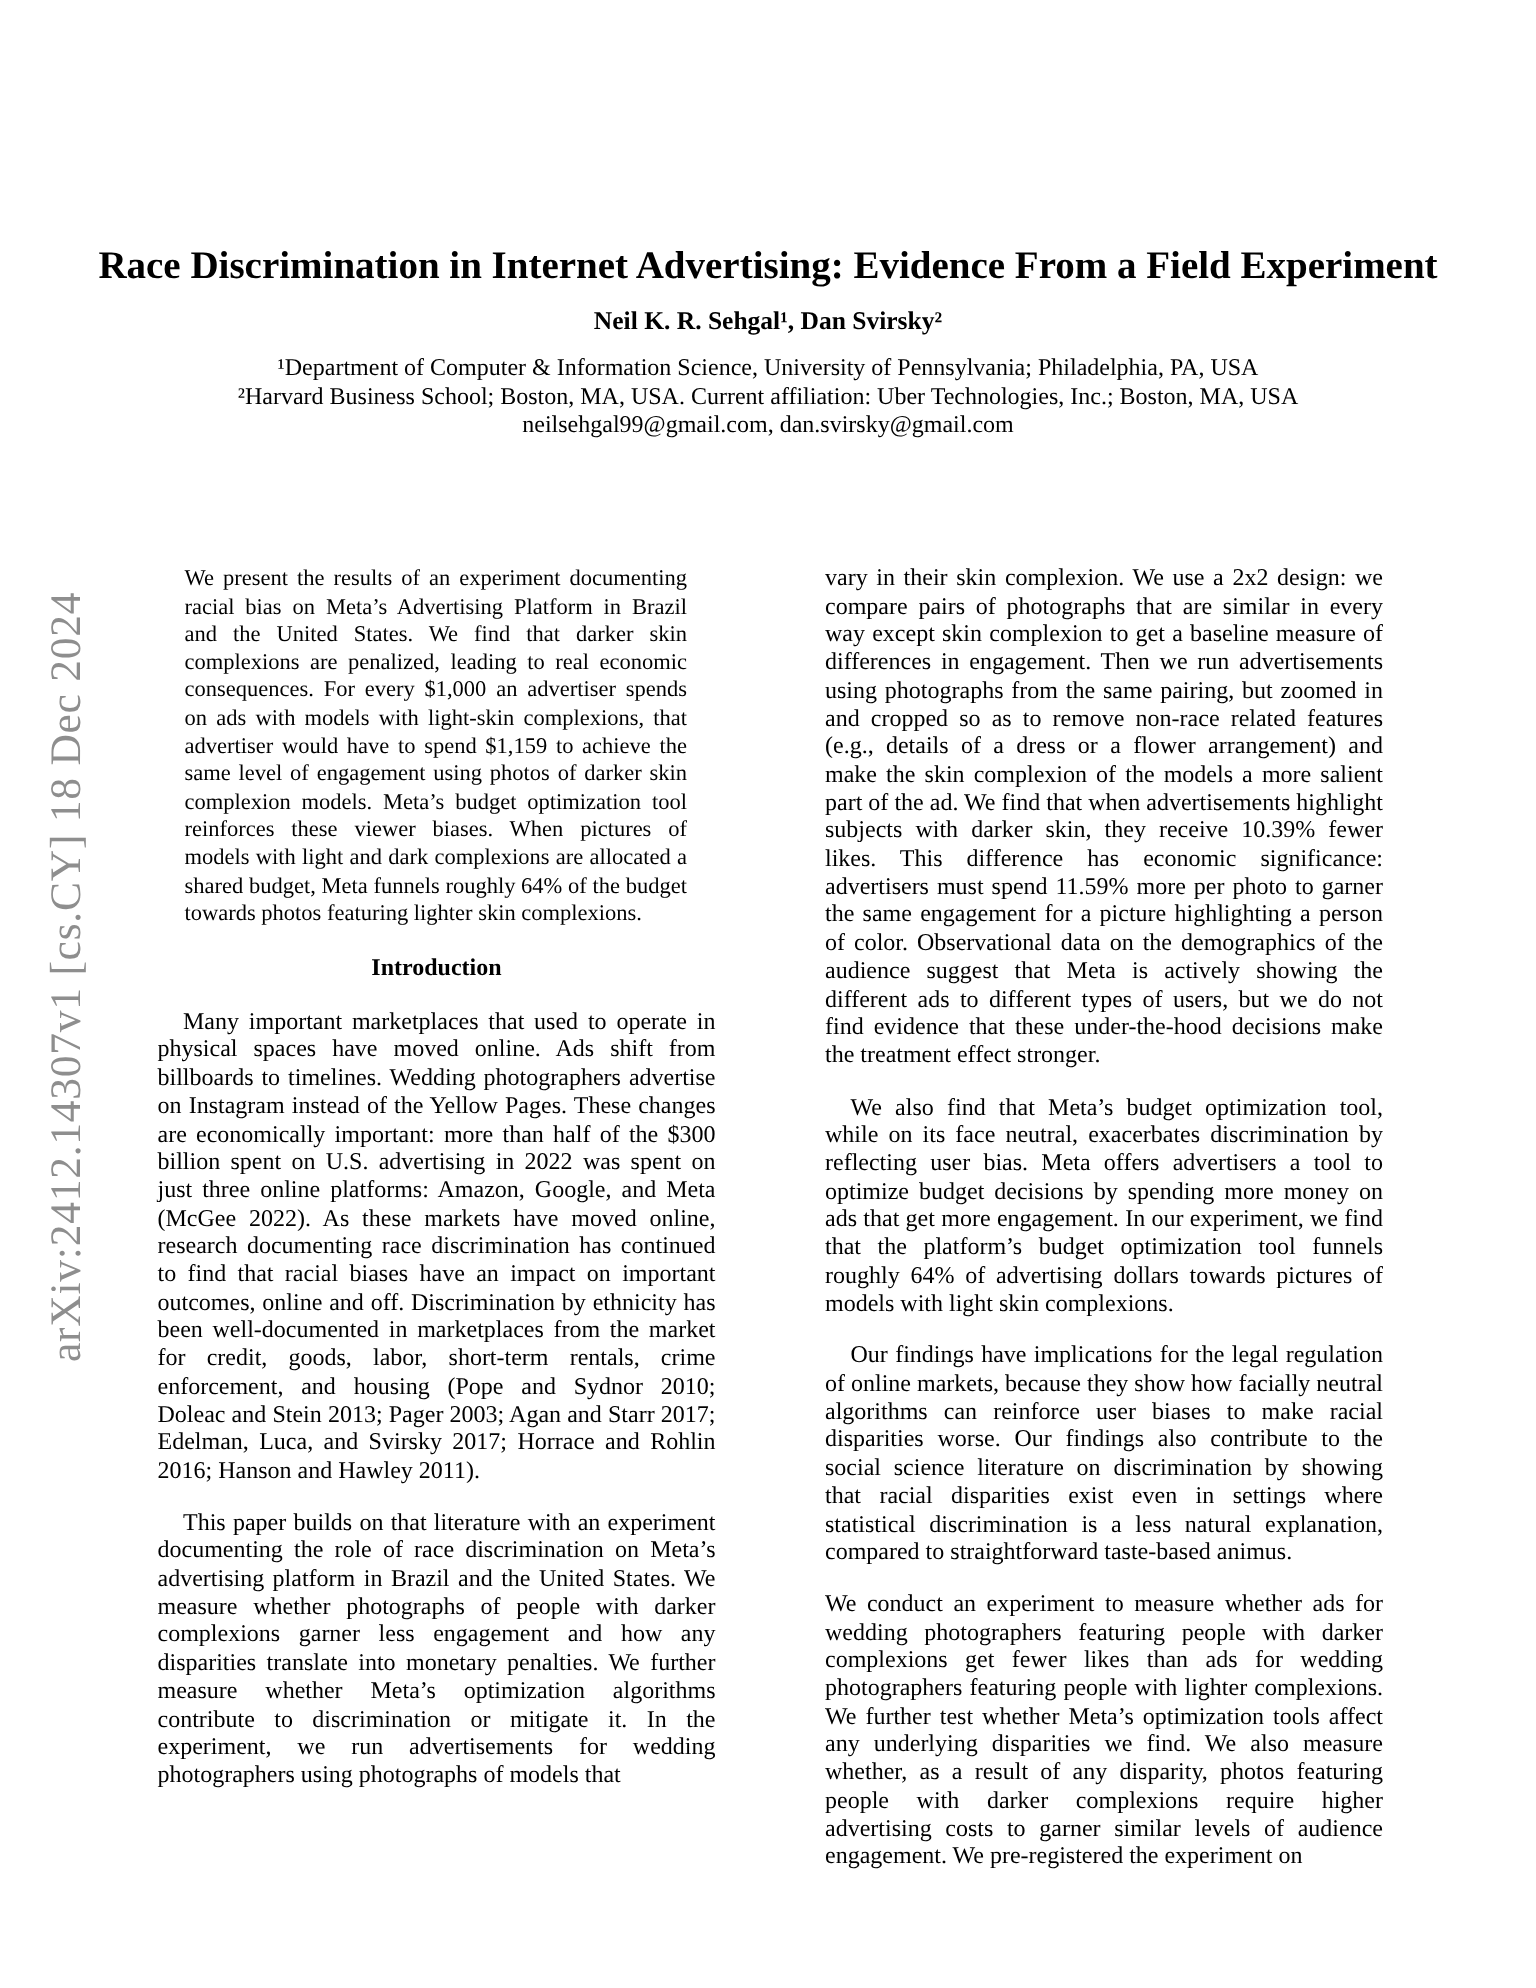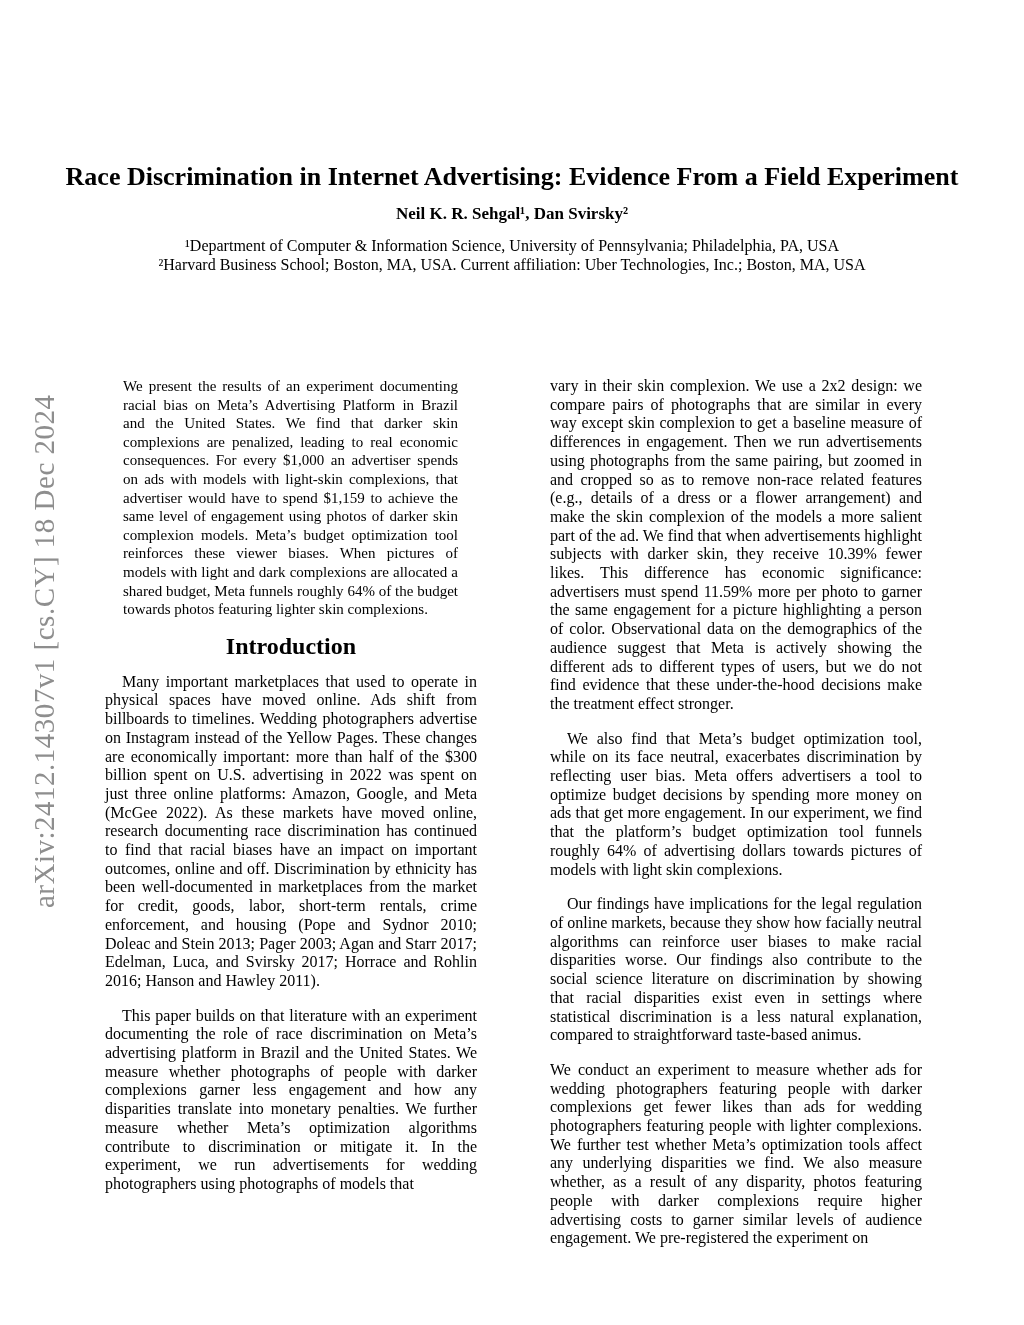--- a/index.html
+++ b/index.html
@@ -76,21 +76,21 @@
     margin-bottom: 9px;
   }
   .abstract-text {
     font-size: 15px;
     line-height: 18.6px;
     padding-left: 18px;
     padding-right: 19px;
     text-align: justify;
   }
   .section-heading {
-    font-size: 24px;
+    font-size: 16px;
     font-weight: bold;
     text-align: center;
     line-height: 22px;
     margin-top: 2px;
     margin-bottom: 7px;
   }
   .col p { margin: 16px; }
   .indent { text-indent: 17px; }
 </style>
 </head>
@@ -99,20 +99,21 @@
 <div class="page">
 
   <div class="watermark">arXiv:2412.14307v1  [cs.CY]  18 Dec 2024</div>
 
   <div class="header">
     <div class="title">Race Discrimination in Internet Advertising: Evidence From a Field Experiment</div>
     <div class="authors">Neil K. R. Sehgal¹, Dan Svirsky²</div>
     <div class="affil-block">
       <div class="affil">¹Department of Computer &amp; Information Science, University of Pennsylvania; Philadelphia, PA, USA</div>
       <div class="affil">²Harvard Business School; Boston, MA, USA. Current affiliation: Uber Technologies, Inc.; Boston, MA, USA</div>
+      <div class="affil">neilsehgal99@gmail.com, dan.svirsky@gmail.com</div>
     </div>
   </div>
 
   <div class="col col-left">
     <p class="abstract-text">We present the results of an experiment documenting racial bias on Meta’s Advertising Platform in Brazil and the United States. We find that darker skin complexions are penalized, leading to real economic consequences. For every $1,000 an advertiser spends on ads with models with light-skin complexions, that advertiser would have to spend $1,159 to achieve the same level of engagement using photos of darker skin complexion models. Meta’s budget optimization tool reinforces these viewer biases. When pictures of models with light and dark complexions are allocated a shared budget, Meta funnels roughly 64% of the budget towards photos featuring lighter skin complexions.</p>
 
     <div class="section-heading">Introduction</div>
     <p class="indent">Many important marketplaces that used to operate in physical spaces have moved online. Ads shift from billboards to timelines. Wedding photographers advertise on Instagram instead of the Yellow Pages. These changes are economically important: more than half of the $300 billion spent on U.S. advertising in 2022 was spent on just three online platforms: Amazon, Google, and Meta (McGee 2022). As these markets have moved online, research documenting race discrimination has continued to find that racial biases have an impact on important outcomes, online and off. Discrimination by ethnicity has been well-documented in marketplaces from the market for credit, goods, labor, short-term rentals, crime enforcement, and housing (Pope and Sydnor 2010; Doleac and Stein 2013; Pager 2003; Agan and Starr 2017; Edelman, Luca, and Svirsky 2017; Horrace and Rohlin 2016; Hanson and Hawley 2011).</p>
     <p class="indent">This paper builds on that literature with an experiment documenting the role of race discrimination on Meta’s advertising platform in Brazil and the United States. We measure whether photographs of people with darker complexions garner less engagement and how any disparities translate into monetary penalties. We further measure whether Meta’s optimization algorithms contribute to discrimination or mitigate it. In the experiment, we run advertisements for wedding photographers using photographs of models that</p>
   </div>

